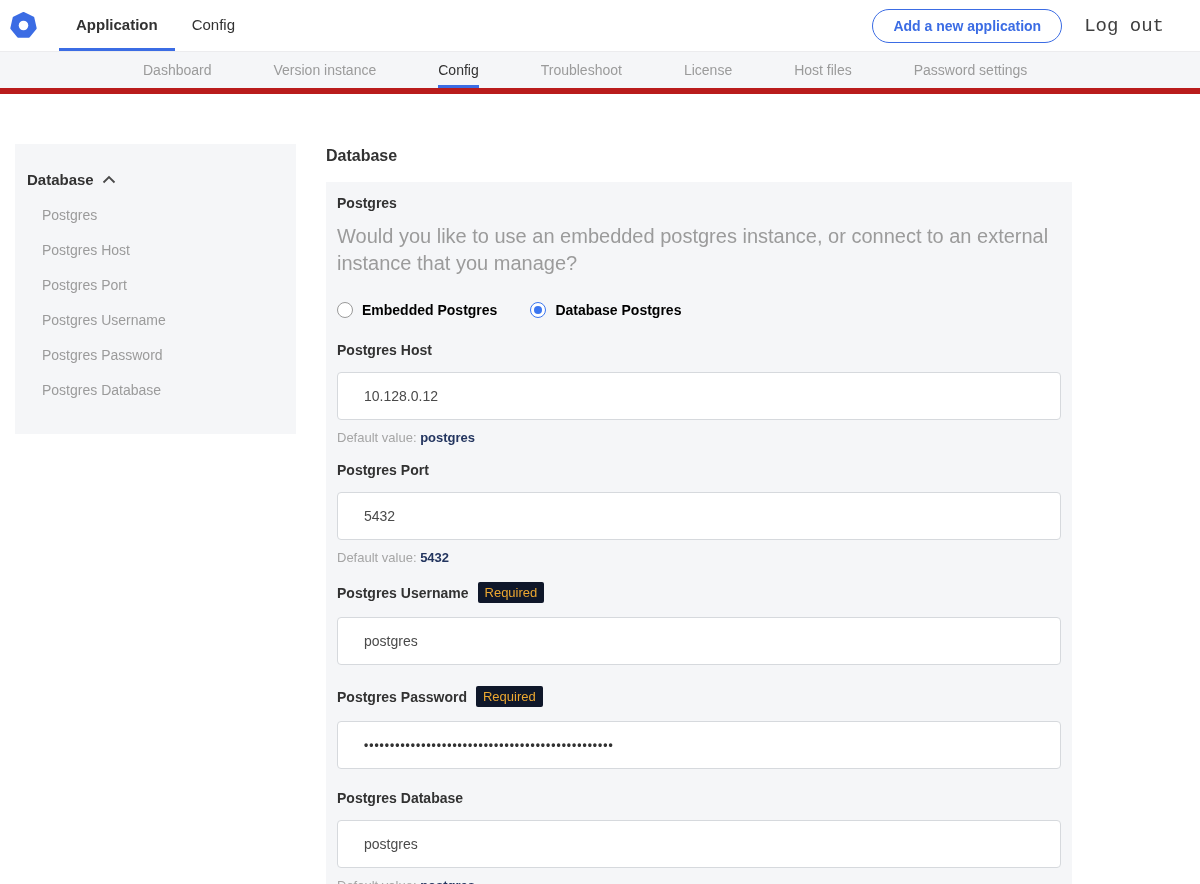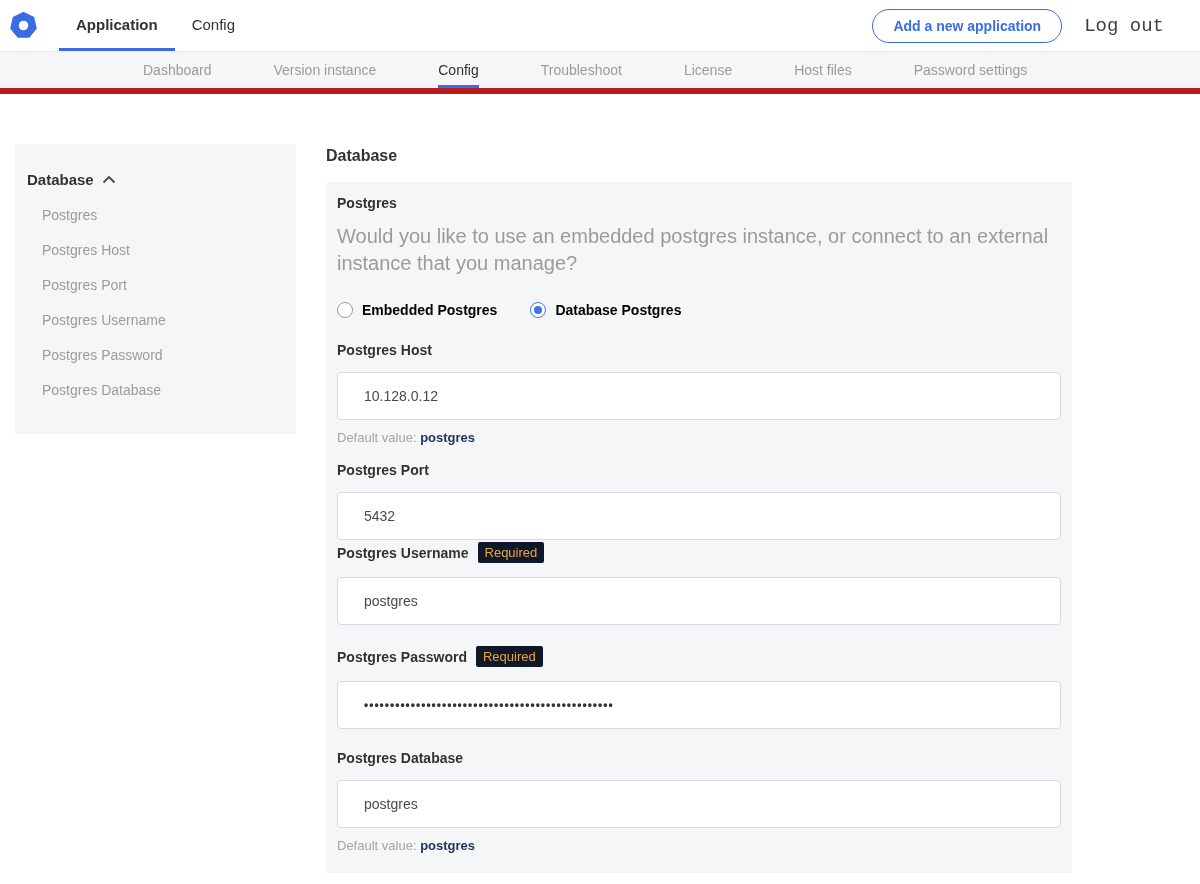--- a/index.html
+++ b/index.html
@@ -163,20 +163,24 @@
       <div class="default-line">
         <span>Default value:</span>
         <b>postgres</b>
       </div>
 
       
       <div class="field-label-row">
         <span class="field-label">Postgres Port</span>
       </div>
       <input class="text-input" type="text" value="5432" style="">
+      <div class="default-line">
+        <span>Default value:</span>
+        <b>5432</b>
+      </div>
 
       
       <div class="field-label-row">
         <span class="field-label">Postgres Username</span>
         <span class="required-badge">Required</span>
       </div>
       <input class="text-input" type="text" value="postgres" style="">
       <div class="field-gap"></div>
 
       

